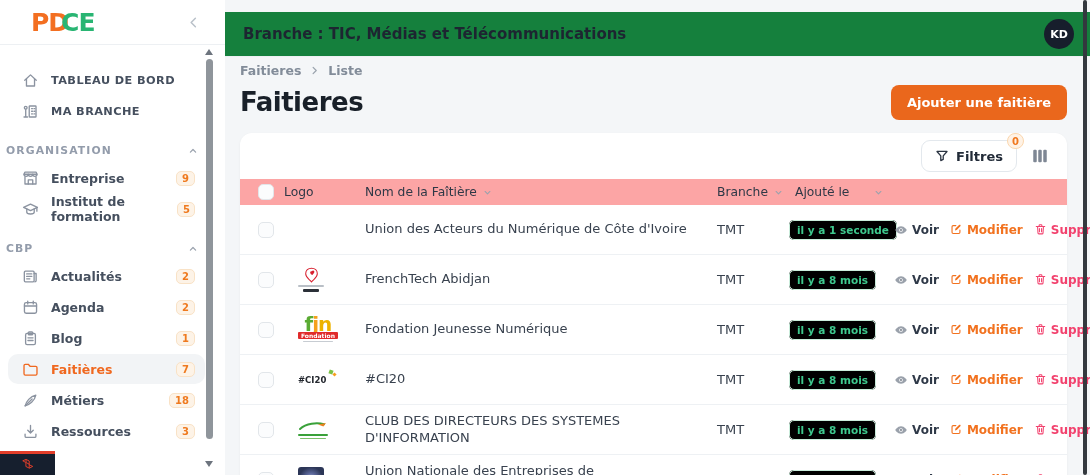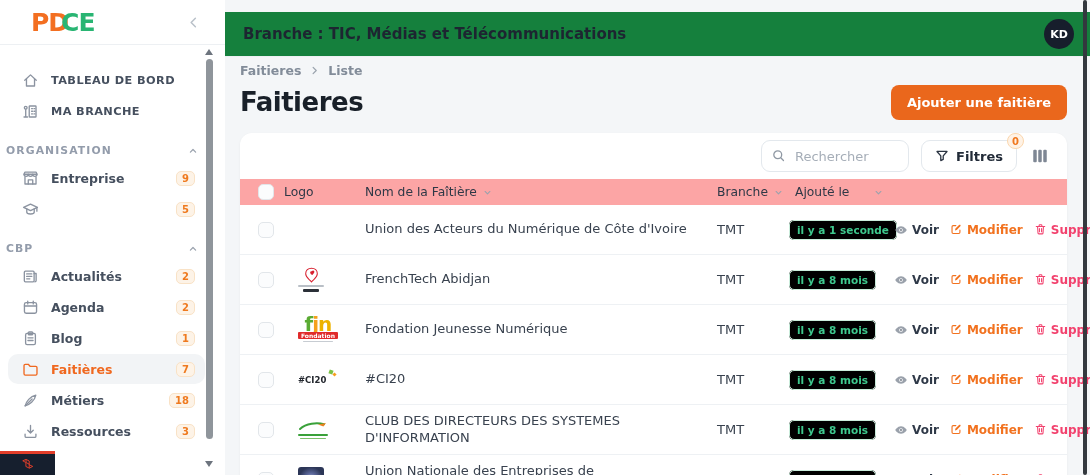--- a/index.html
+++ b/index.html
@@ -174,20 +174,21 @@
           <span class="nav-badge">9</span>
         </div>
         <div class="nav-item">
           <span class="nav-icon">
             <svg viewBox="0 0 16 16" width="17" height="17" fill="none" stroke="currentColor" stroke-width="1.25" stroke-linecap="round" stroke-linejoin="round">
               <path d="M8 2.9 14.5 6 8 9.1 1.5 6z"></path>
               <path d="M4.5 7.5v3c0 .9 1.6 1.7 3.5 1.7s3.5-.8 3.5-1.7v-3"></path>
               <path d="M14 6.6v3"></path>
             </svg>
           </span>
+          <span class="nav-label">Institut de formation</span>
           <span class="nav-badge">5</span>
         </div>
         <div class="nav-section">
           <span>CBP</span>
           <span class="sec-chev">
             <svg viewBox="0 0 16 16" width="12" height="12" fill="none" stroke="currentColor" stroke-width="1.6" stroke-linecap="round" stroke-linejoin="round">
               <path d="m4.5 9.5 3.5-3.5 3.5 3.5"></path>
             </svg>
           </span>
         </div>
@@ -286,29 +287,20 @@
         <span class="crumb">Liste</span>
       </div>
       <div class="title-row">
         <h1 class="page-title">Faitieres</h1>
         <button class="add-btn">Ajouter une faitière</button>
       </div>
     </div>
 
     <div class="card">
       <div class="card-toolbar">
-        <div class="search-box">
-          <span class="search-icon">
-            <svg viewBox="0 0 16 16" width="15" height="15" fill="none" stroke="currentColor" stroke-width="1.4" stroke-linecap="round">
-                <circle cx="7.2" cy="7.2" r="4.2"></circle>
-                <path d="m10.4 10.4 2.9 2.9"></path>
-              </svg>
-          </span>
-          <input placeholder="Rechercher" style="">
-        </div>
         <button class="filters-btn">
           <span class="f-icon">
             <svg viewBox="0 0 16 16" width="14" height="14" fill="none" stroke="currentColor" stroke-width="1.5" stroke-linejoin="round">
                 <path d="M2.3 2.8h11.4L9.4 7.8v4.1L6.6 13.2V7.8z"></path>
               </svg>
           </span>
           <span>Filtres</span>
           <span class="filters-badge">0</span>
         </button>
         <button class="columns-btn">

